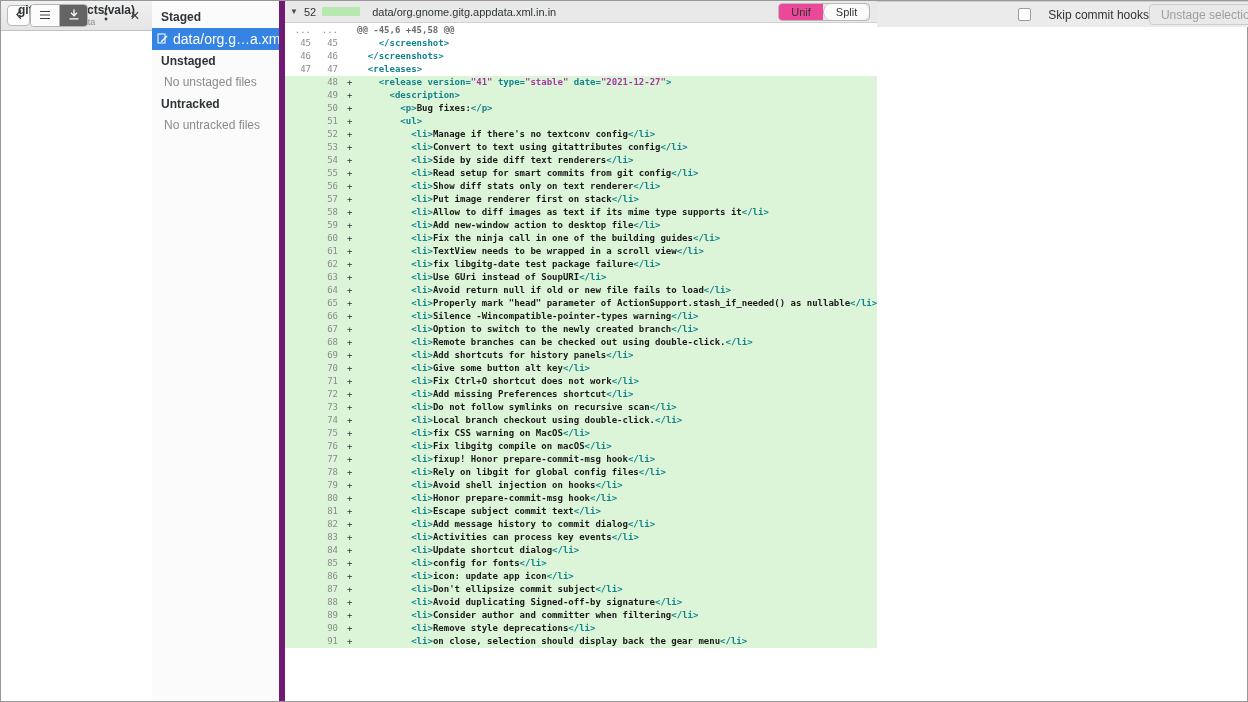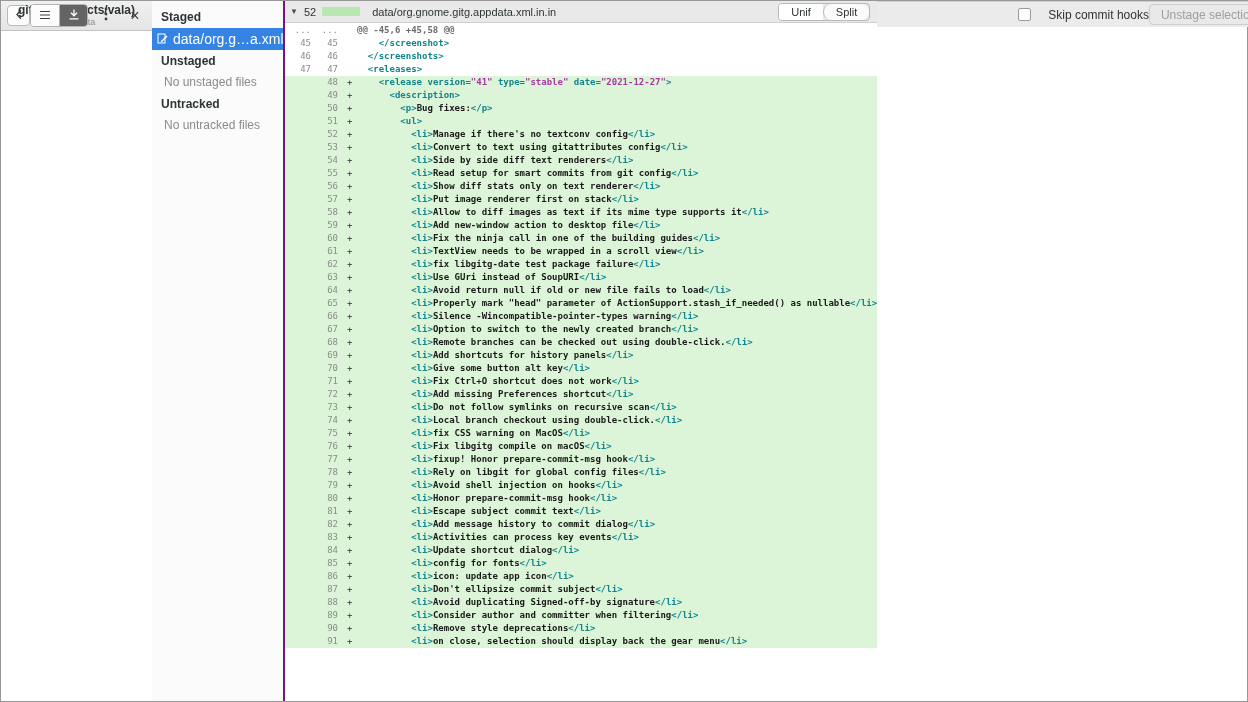--- a/index.html
+++ b/index.html
@@ -16,35 +16,35 @@
   .header-right { margin-left:auto; display:flex; align-items:center; gap:7px; z-index:1; }
   .linked { display:flex; border:1px solid #b3b3b3; border-radius:4px; overflow:hidden; }
   .linked button { width:28px; height:21px; border:none; background:#fcfcfc; display:flex; align-items:center; justify-content:center; cursor:pointer; }
   .linked button + button { border-left:1px solid #b3b3b3; }
   .linked button.active { background:#646464; }
   .icon-btn { width:22px; height:22px; border:none; background:transparent; display:flex; align-items:center; justify-content:center; cursor:pointer; }
   .close-x { font-size:16px; color:#3c3c3c; line-height:1; }
 
   
   .content { flex:1; display:flex; min-height:0; }
-  .sidebar { width:133px; flex:none; background:#fbfbfb; border-right:2px solid #701a75; padding-top:5px; overflow:hidden; }
+  .sidebar { width:133px; flex:none; background:#fbfbfb; border-right:6px solid #701a75; padding-top:5px; overflow:hidden; }
   .section-label { font-weight:bold; font-size:12px; padding:4px 9px 4px; color:#2e3436; white-space:nowrap; }
   .file-item { display:flex; gap:5px; background:#3584e4; color:#fff; padding:3px 5px; font-size:14px; white-space:nowrap; overflow:hidden; cursor:pointer; }
   .empty-label { color:#8a8a8a; font-size:12px; padding:3px 9px 4px 12px; white-space:nowrap; }
 
   .diff-panel { flex:1; min-width:0; display:flex; flex-direction:column; background:#fff; }
   .diff-header { height:22px; flex:none; background:#e9e9e9; border-bottom:1px solid #d0d0d0; display:flex; align-items:center; padding:0 5px; gap:6px; font-size:11px; }
   .expander { font-size:8px; color:#4a4a4a; cursor:pointer; }
   .added-count { font-size:11px; color:#2e3436; }
   .statbar { width:38px; height:9px; background:#b7e8b0; border-radius:1px; }
   .dpath { margin-left:6px; color:#2e3436; }
   .view-toggle { margin-left:auto; display:flex; border:1px solid #b9b9b9; border-radius:4px; overflow:hidden; height:18px; margin-right:2px; }
   .view-toggle button { border:none; padding:0 12px; font-size:11px; background:#fbfbfb; color:#2e3436; cursor:pointer; }
   .view-toggle button + button { border-left:1px solid #b9b9b9;border-radius:8px; }
-  .view-toggle button.active { background:#ffffff; }
+  .view-toggle button.active { background:#ec4899; }
 
   .diff-body { flex:1; overflow:hidden; padding-top:1px; background:#fff; }
   .dline { display:flex; height:13px; line-height:13px; font-family:"DejaVu Sans Mono", monospace; font-size:9px; }
   .dline.add { background:#dcf4d7; }
   .dline .gut { flex:none; color:#8c8c8c; text-align:right; }
   .gut.old { width:32px; padding-right:6px; }
   .gut.new { width:26px; padding-right:5px; }
   .dsign { flex:none; width:14px; padding-left:4px; color:#2e3436; }
   .dcode { flex:1; white-space:pre; overflow:hidden; color:#1a1a1a;font-weight:bold; }
   .dline.hunk .dcode { color:#6c6c6c; }

